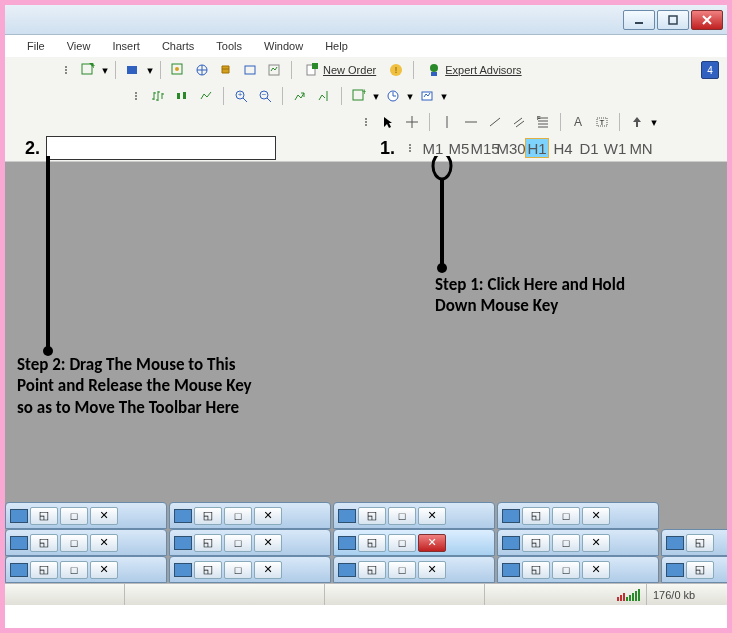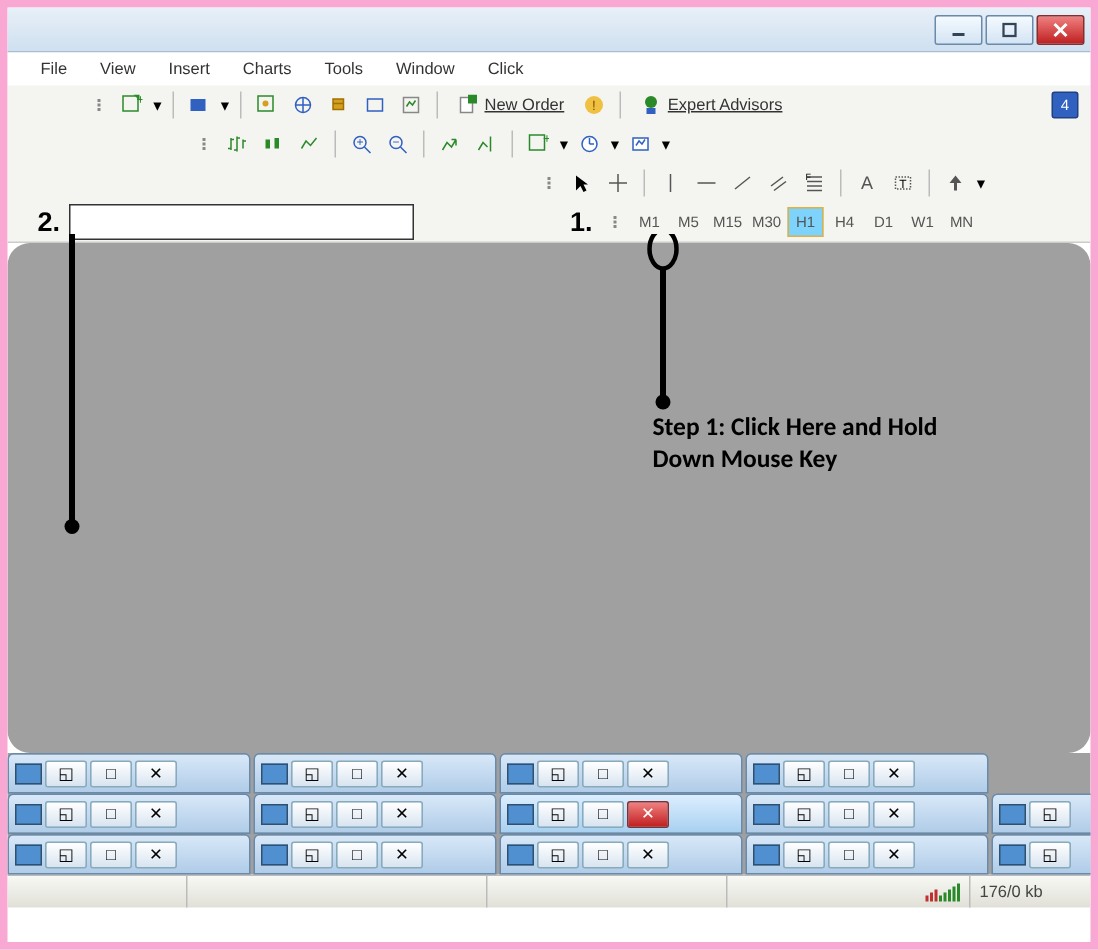--- a/index.html
+++ b/index.html
@@ -15,26 +15,26 @@
 .toolbar-row { height: 26px; display: flex; align-items: center; padding-left: 60px; gap: 2px; }
 .toolbar-row.row2 { padding-left: 130px; }
 .toolbar-row.row3 { padding-left: 360px; }
 .toolbar-row.row4 { padding-left: 20px; position: relative; }
 .t-btn { width: 22px; height: 22px; border: 1px solid transparent; display: flex; align-items: center; justify-content: center; border-radius: 2px; }
 .t-sep { width: 1px; height: 18px; background: #bbb; margin: 0 4px; }
 .t-text { display: flex; align-items: center; gap: 4px; padding: 0 6px; height: 22px; border: 1px solid transparent; color: #333; text-decoration: underline; }
 .grip { width: 6px; display: flex; flex-direction: column; gap: 1px; margin-right: 4px; }
 .grip span { width: 2px; height: 2px; background: #888; }
 .dd-arrow { width: 8px; display: inline-flex; justify-content: center; }
-.tf-btn { width: 24px; height: 20px; font-size: 10px; color: #555; display: flex; align-items: center; justify-content: center; border: 1px solid transparent; }
+.tf-btn { width: 24px; height: 20px; font-size: 15px; color: #555; display: flex; align-items: center; justify-content: center; border: 1px solid transparent; }
 .tf-btn.active { border: 1px solid #e0b040; background: #7dd3fc; }
 .label-row { display: flex; align-items: center; }
 .step-label { font-size: 18px; font-weight: bold; color: #000; }
 .drop-box { width: 230px; height: 24px; border: 1px solid #333; background: #fff; margin-left: 6px; }
-.chart-area { background: #a0a0a0; height: 340px; position: relative; border-radius: 15px; }
+.chart-area { background: #a0a0a0; height: 340px; position: relative; }
 .annotation { position: absolute; font-family: Calibri, Arial; font-size: 17px; font-weight: bold; color: #000; line-height: 1.25; }
 .arrow-line { position: absolute; }
 .window-tabs { background: #a0a0a0; }
 .tab-row { display: flex; height: 27px; gap: 0; }
 .mini-win { flex: 0 0 auto; width: 162px; height: 27px; display: flex; align-items: center; background: linear-gradient(#d8e8f8,#b0cce8); border: 1px solid #6a8aaa; border-radius: 4px 4px 0 0; margin-right: 2px; padding: 0 4px; gap: 2px; }
 .mini-win.short { width: 80px; }
 .mini-win.active { background: linear-gradient(#dceeff,#a8d0f0); }
 .mini-win .mw-btn { width: 28px; height: 18px; background: linear-gradient(#fff,#d8e4f0); border: 1px solid #8ab; border-radius: 2px; display:flex; align-items:center; justify-content:center; }
 .mini-win .mw-btn.close-active { background: linear-gradient(#f08080,#c02020); border-color: #803030; }
 .mini-win .mw-icon { width: 18px; height: 14px; background: #5090d0; border: 1px solid #305070; }
@@ -67,21 +67,21 @@
       </div>
   </div>
 
   <div class="menubar">
     <div class="menu-item">File</div>
     <div class="menu-item">View</div>
     <div class="menu-item">Insert</div>
     <div class="menu-item">Charts</div>
     <div class="menu-item">Tools</div>
     <div class="menu-item">Window</div>
-    <div class="menu-item">Click</div>
+    <div class="menu-item">Help</div>
   </div>
 
   <div class="toolbars">
 
     <div class="toolbar-row row1">
       <div class="grip">
           <span></span>
           <span></span>
           <span></span>
         </div>
@@ -320,20 +320,21 @@
       <ellipse cx="15" cy="10" rx="9" ry="13" fill="none" stroke="#000" stroke-width="3"></ellipse>
       <line x1="15" y1="23" x2="15" y2="110" stroke="#000" stroke-width="4"></line>
       <circle cx="15" cy="112" r="5" fill="#000"></circle>
     </svg>
     <div class="annotation" style="left:430px;top:112px;width:220px">Step 1: Click Here and Hold Down Mouse Key</div>
 
     <svg class="arrow-line" style="left:33px;top:-6px" width="20" height="200">
       <line x1="10" y1="0" x2="10" y2="195" stroke="#000" stroke-width="4"></line>
       <circle cx="10" cy="195" r="5" fill="#000"></circle>
     </svg>
+    <div class="annotation" style="left:12px;top:192px;width:250px">Step 2: Drag The Mouse to This Point and Release the Mouse Key so as to Move The Toolbar Here</div>
   </div>
 
   <div class="window-tabs">
     <div class="tab-row">
       <div class="mini-win">
           <div class="mw-icon"></div>
           <div class="mw-btn">◱</div>
           <div class="mw-btn">□</div>
           <div class="mw-btn">✕</div>
         </div>

